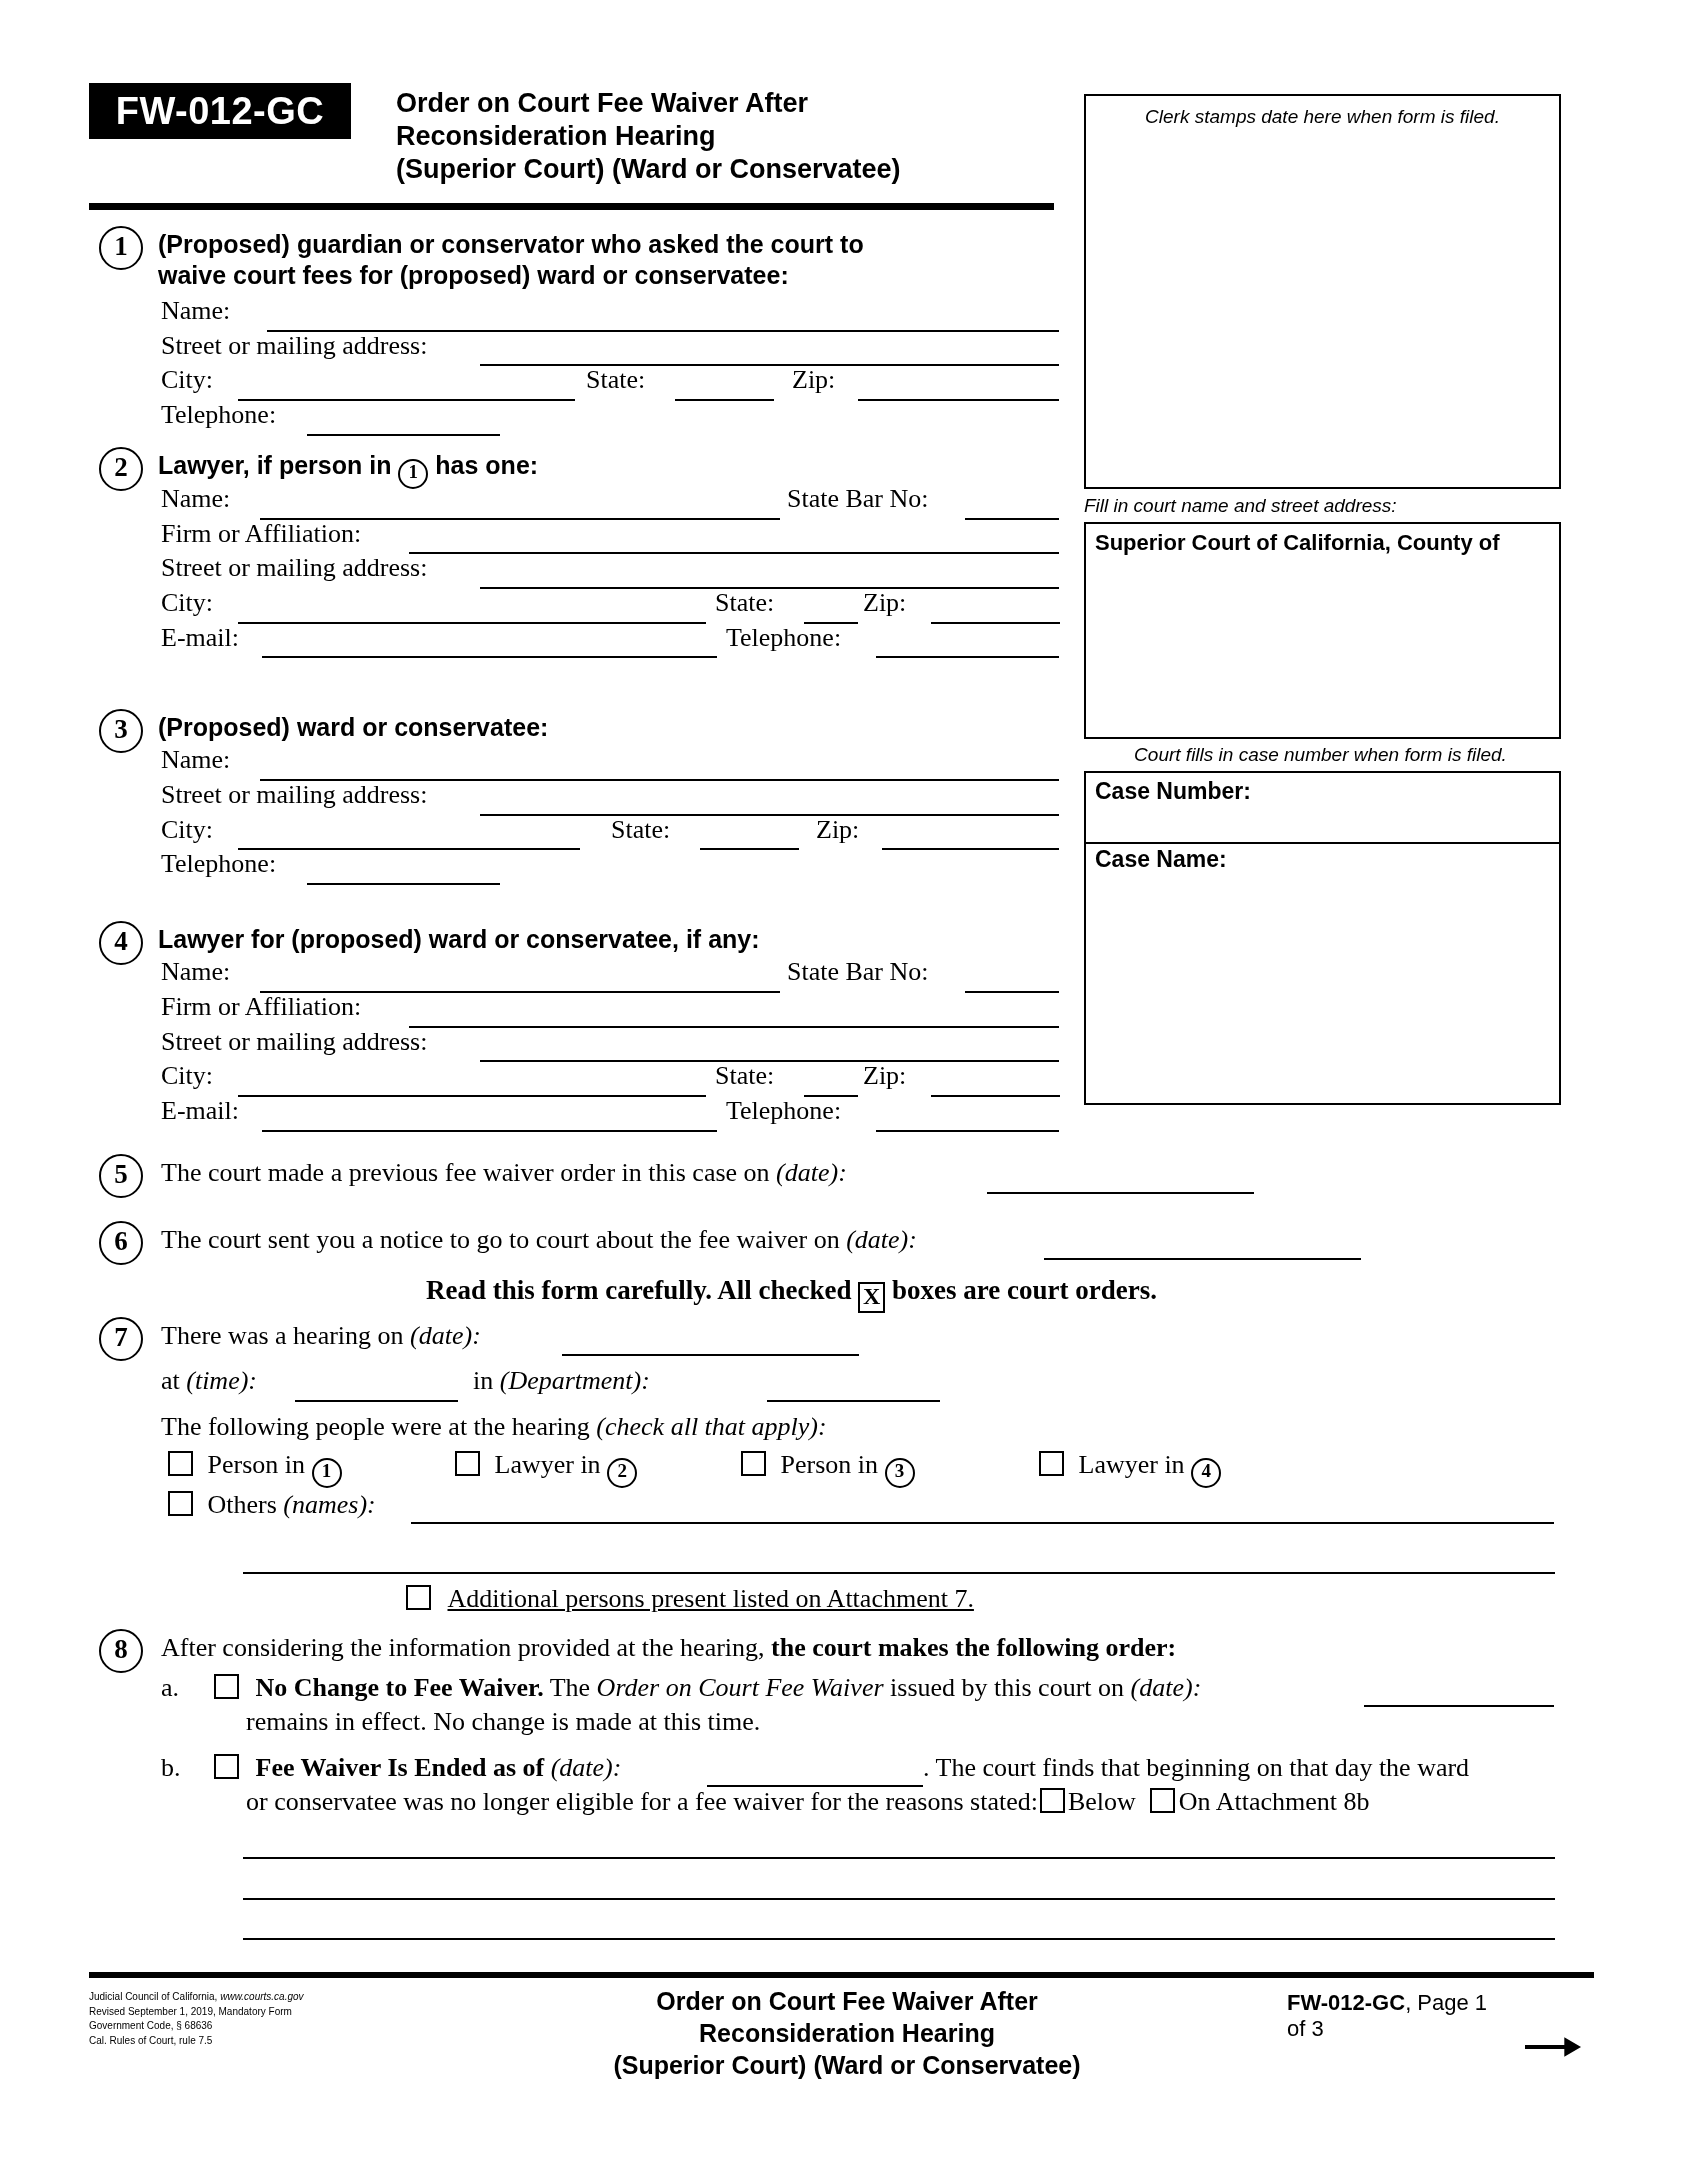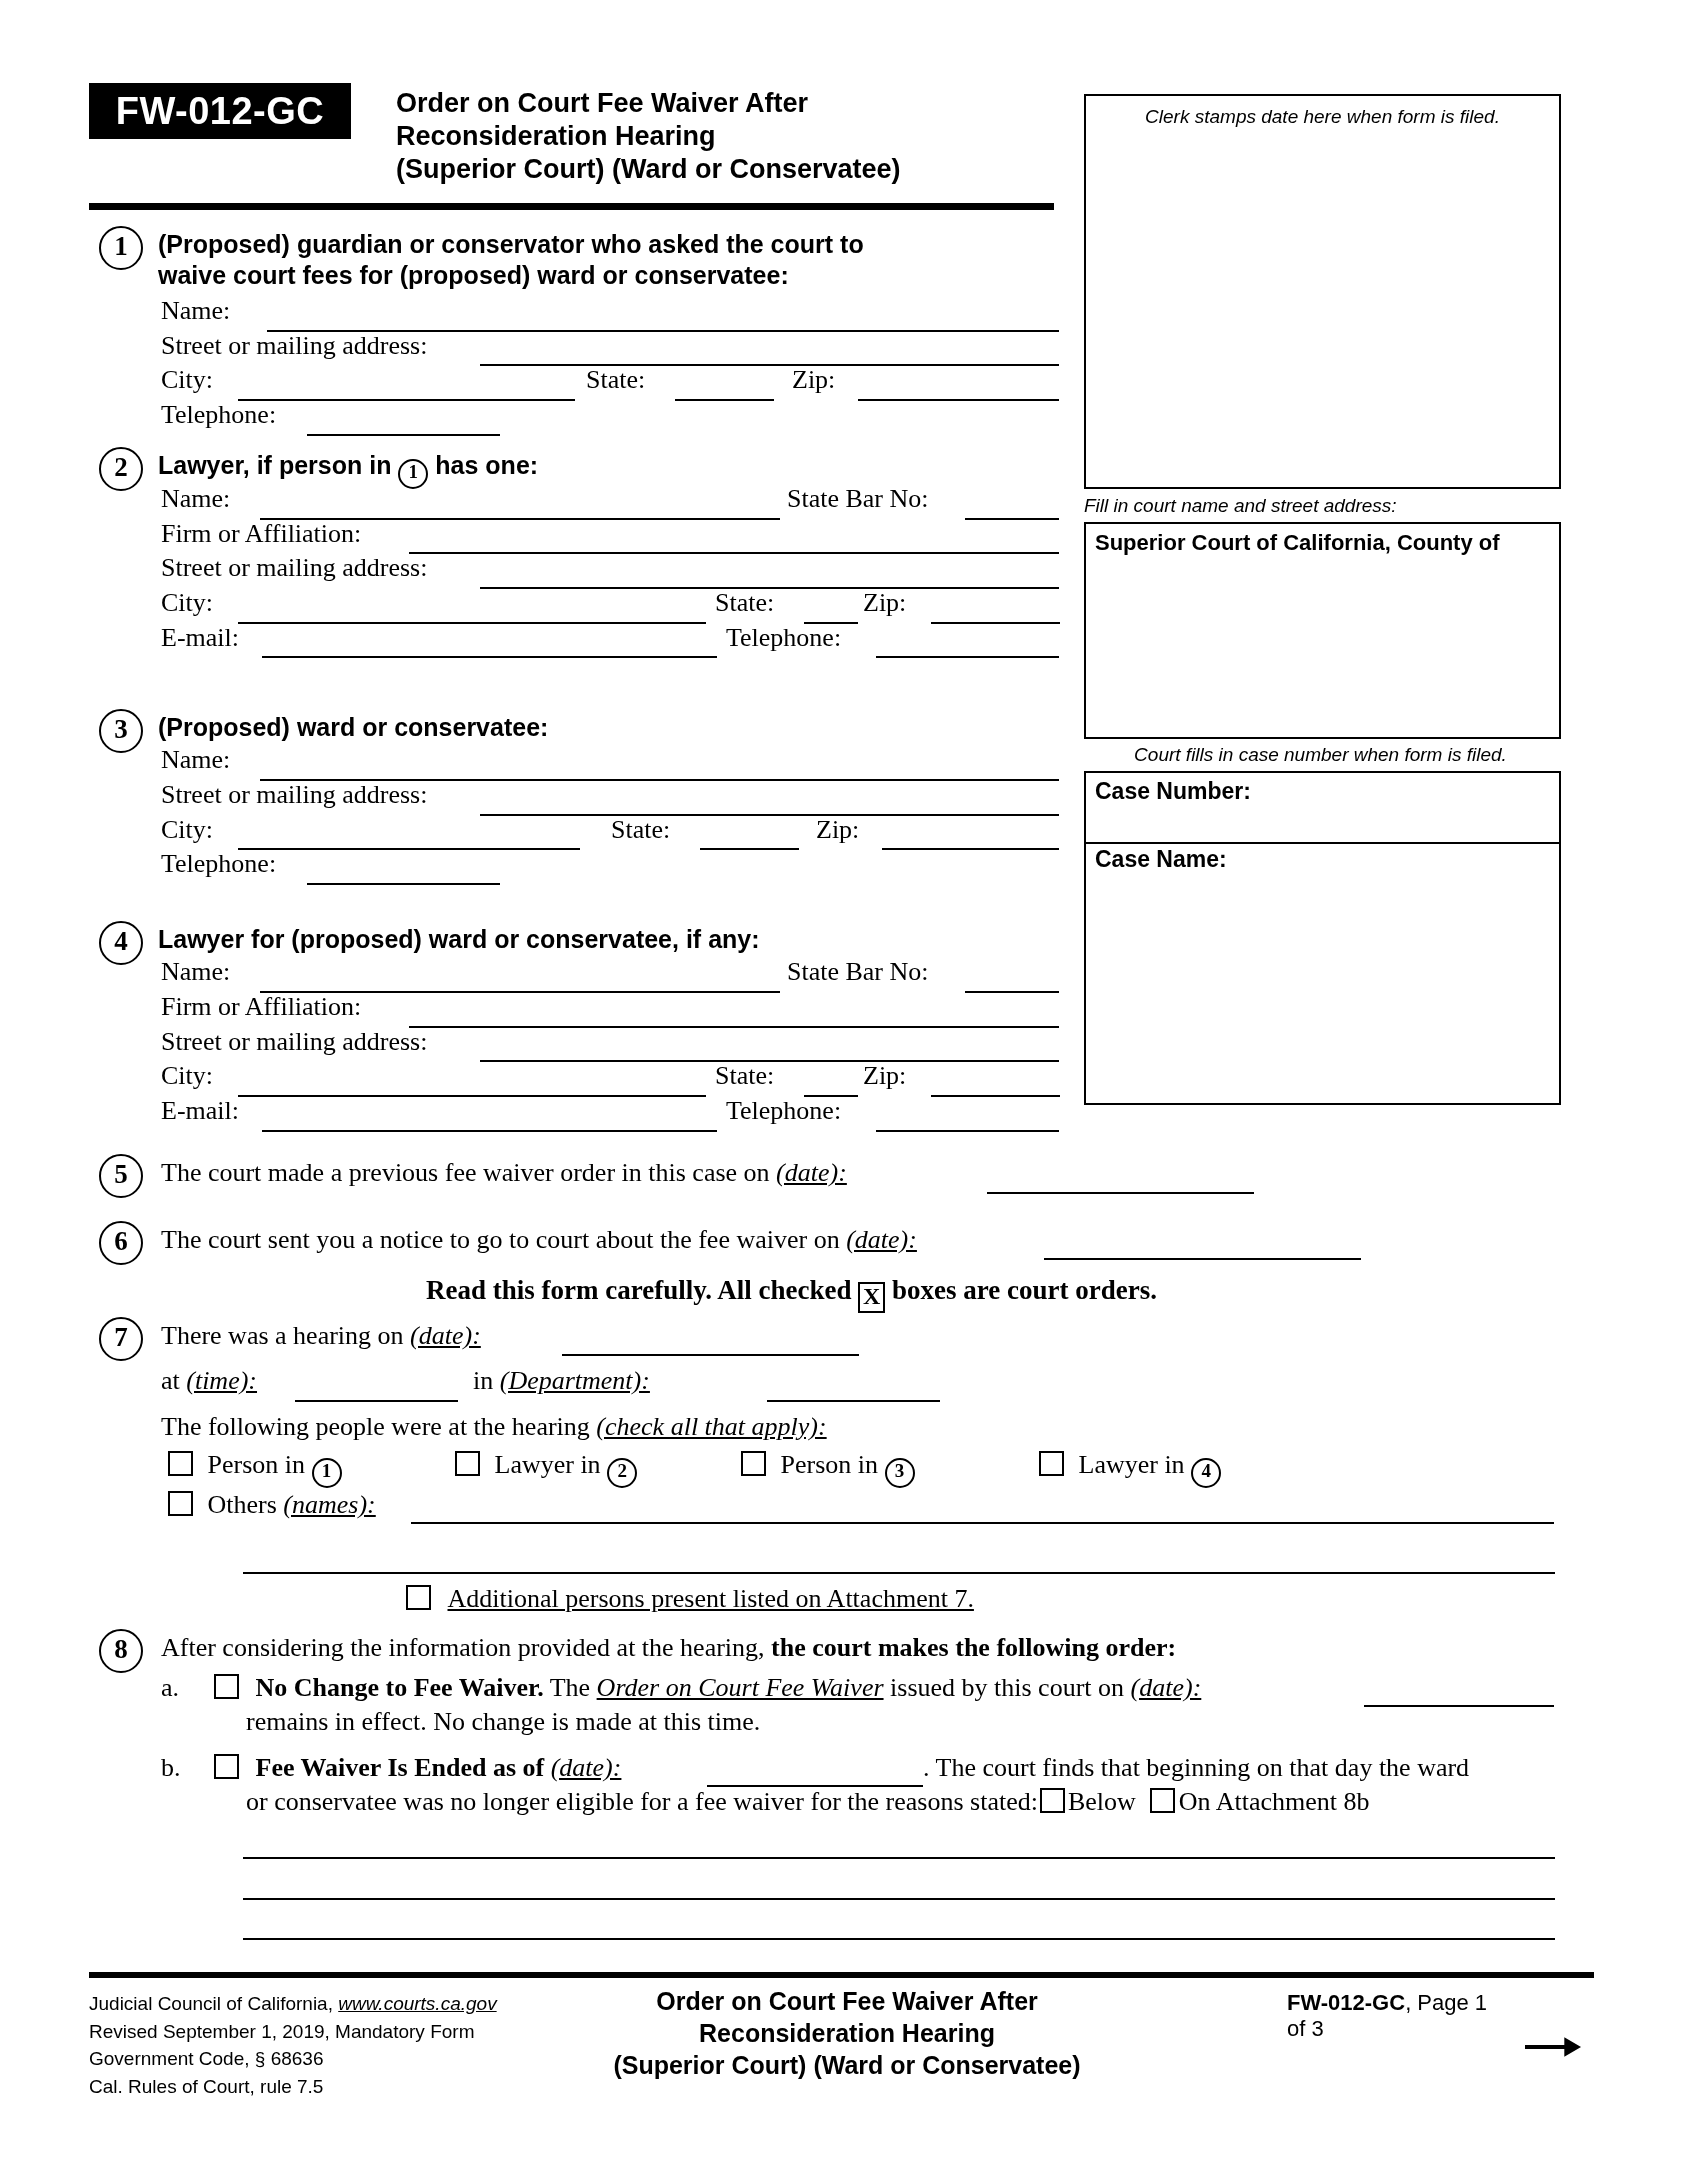--- a/index.html
+++ b/index.html
@@ -1,19 +1,19 @@
 <!DOCTYPE html>
 <html><head>
 <meta charset="utf-8">
 <style>
   html,body{margin:0;padding:0;background:#fff;}
   body{width:1683px;height:2178px;font-family:"Liberation Serif",serif;color:#000;position:relative;overflow:hidden;}
   .page{position:absolute;left:0;top:0;width:1495px;height:2178px;}
   .b{font-weight:bold;}
-  .i{font-style:italic;text-decoration:underline;}
+  .i{font-style:italic;}
   .ln{border-bottom:2.5px solid #000;display:inline-block;vertical-align:bottom;height:0;}
 
   
   .circ{
     display:inline-block;border:2.5px solid #000;border-radius:50%;
     text-align:center;font-family:"Liberation Serif",serif;font-weight:bold;
     line-height:1;
   }
   .circ-big{width:40px;height:40px;line-height:36px;font-size:27px;}
   .circ-inline{width:26px;height:26px;line-height:22px;font-size:19px;vertical-align:-4px;}
@@ -50,21 +50,21 @@
   #casenamebox{position:absolute;left:1084px;top:841px;width:473px;height:262px;border:2.5px solid #000;border-top:none;}
   .caselbl{position:absolute;left:9px;top:5px;font-family:"Liberation Sans",sans-serif;font-weight:bold;font-size:23px;}
 
   
   .hd{font-family:"Liberation Sans",sans-serif;font-weight:bold;font-size:25px;}
   .fld{font-family:"Liberation Serif",serif;font-size:26px;}
   .bodyline{font-family:"Liberation Serif",serif;font-size:26px;}
 
   
   #footrule{position:absolute;left:89px;top:1972px;width:1505px;height:6px;background:#000;}
-  #footleft{position:absolute;left:89px;top:1990px;font-family:"Liberation Sans",sans-serif;font-size:19px;line-height:1.45;}
+  #footleft{position:absolute;left:89px;top:1990px;font-family:"Liberation Sans",sans-serif;font-size:10px;line-height:1.45;}
   #footcenter{position:absolute;left:426px;top:1985px;width:842px;text-align:center;
      font-family:"Liberation Sans",sans-serif;font-weight:bold;font-size:25px;line-height:1.28;}
   #footright{position:absolute;left:1287px;top:1990px;font-family:"Liberation Sans",sans-serif;font-size:22px;}
   #footright .code{font-weight:bold;}
   #arrow{position:absolute;left:1525px;top:2032px;}
 </style>
 </head>
 <body>
 
 <div class="page">

